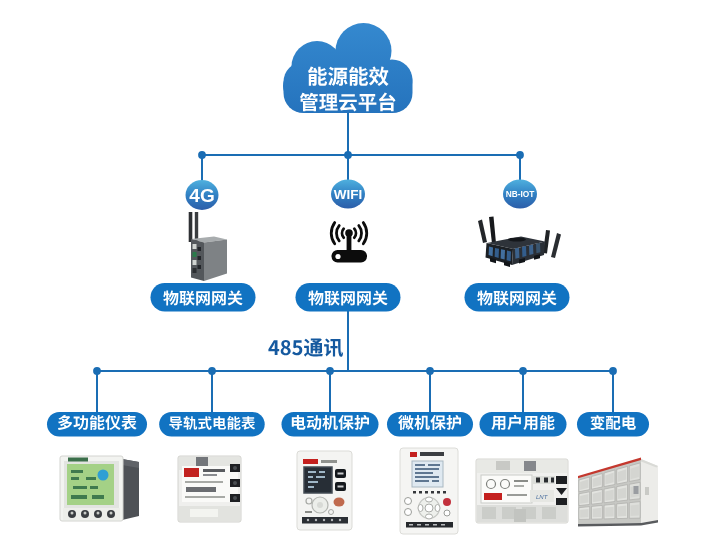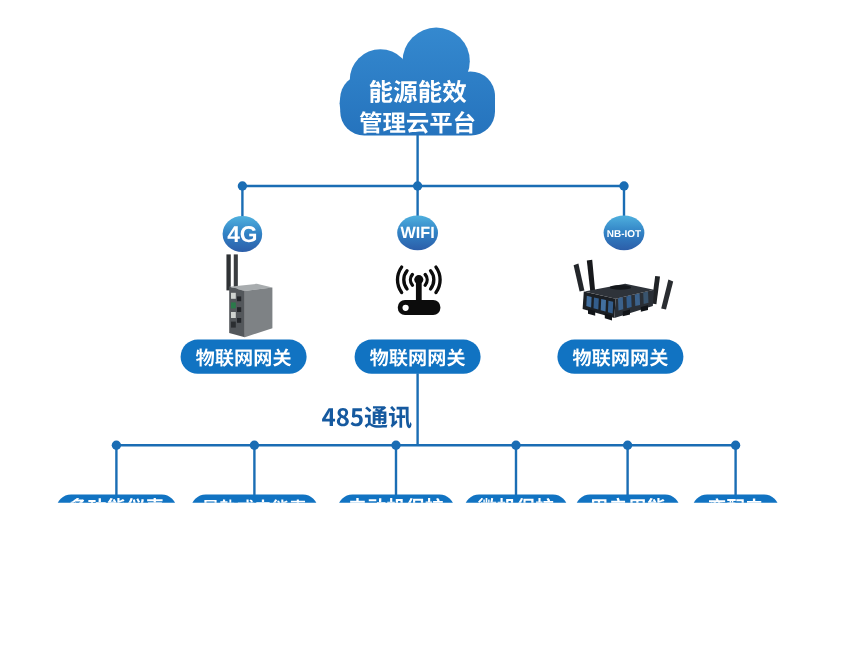--- a/index.html
+++ b/index.html
@@ -1,15 +1,15 @@
 <!DOCTYPE html>
 <html><head><meta charset="utf-8">
 <style>
 html,body{margin:0;padding:0;background:#ffffff;}
-#page{position:relative;width:723px;height:419px;font-family:"Liberation Sans",sans-serif;overflow:hidden;}
+#page{position:relative;width:723px;height:559px;font-family:"Liberation Sans",sans-serif;overflow:hidden;}
 </style></head>
 <body>
 <div id="page">
 <svg width="723" height="559" viewBox="0 0 723 559">
 <defs>
 <linearGradient id="cloudg" gradientUnits="userSpaceOnUse" x1="348" y1="22" x2="348" y2="114">
   <stop offset="0" stop-color="#3589cf"></stop>
           <stop offset="1" stop-color="#2573bd"></stop>
 </linearGradient>
 <linearGradient id="badgeg" gradientUnits="objectBoundingBox" x1="0" y1="0" x2="0" y2="1">

